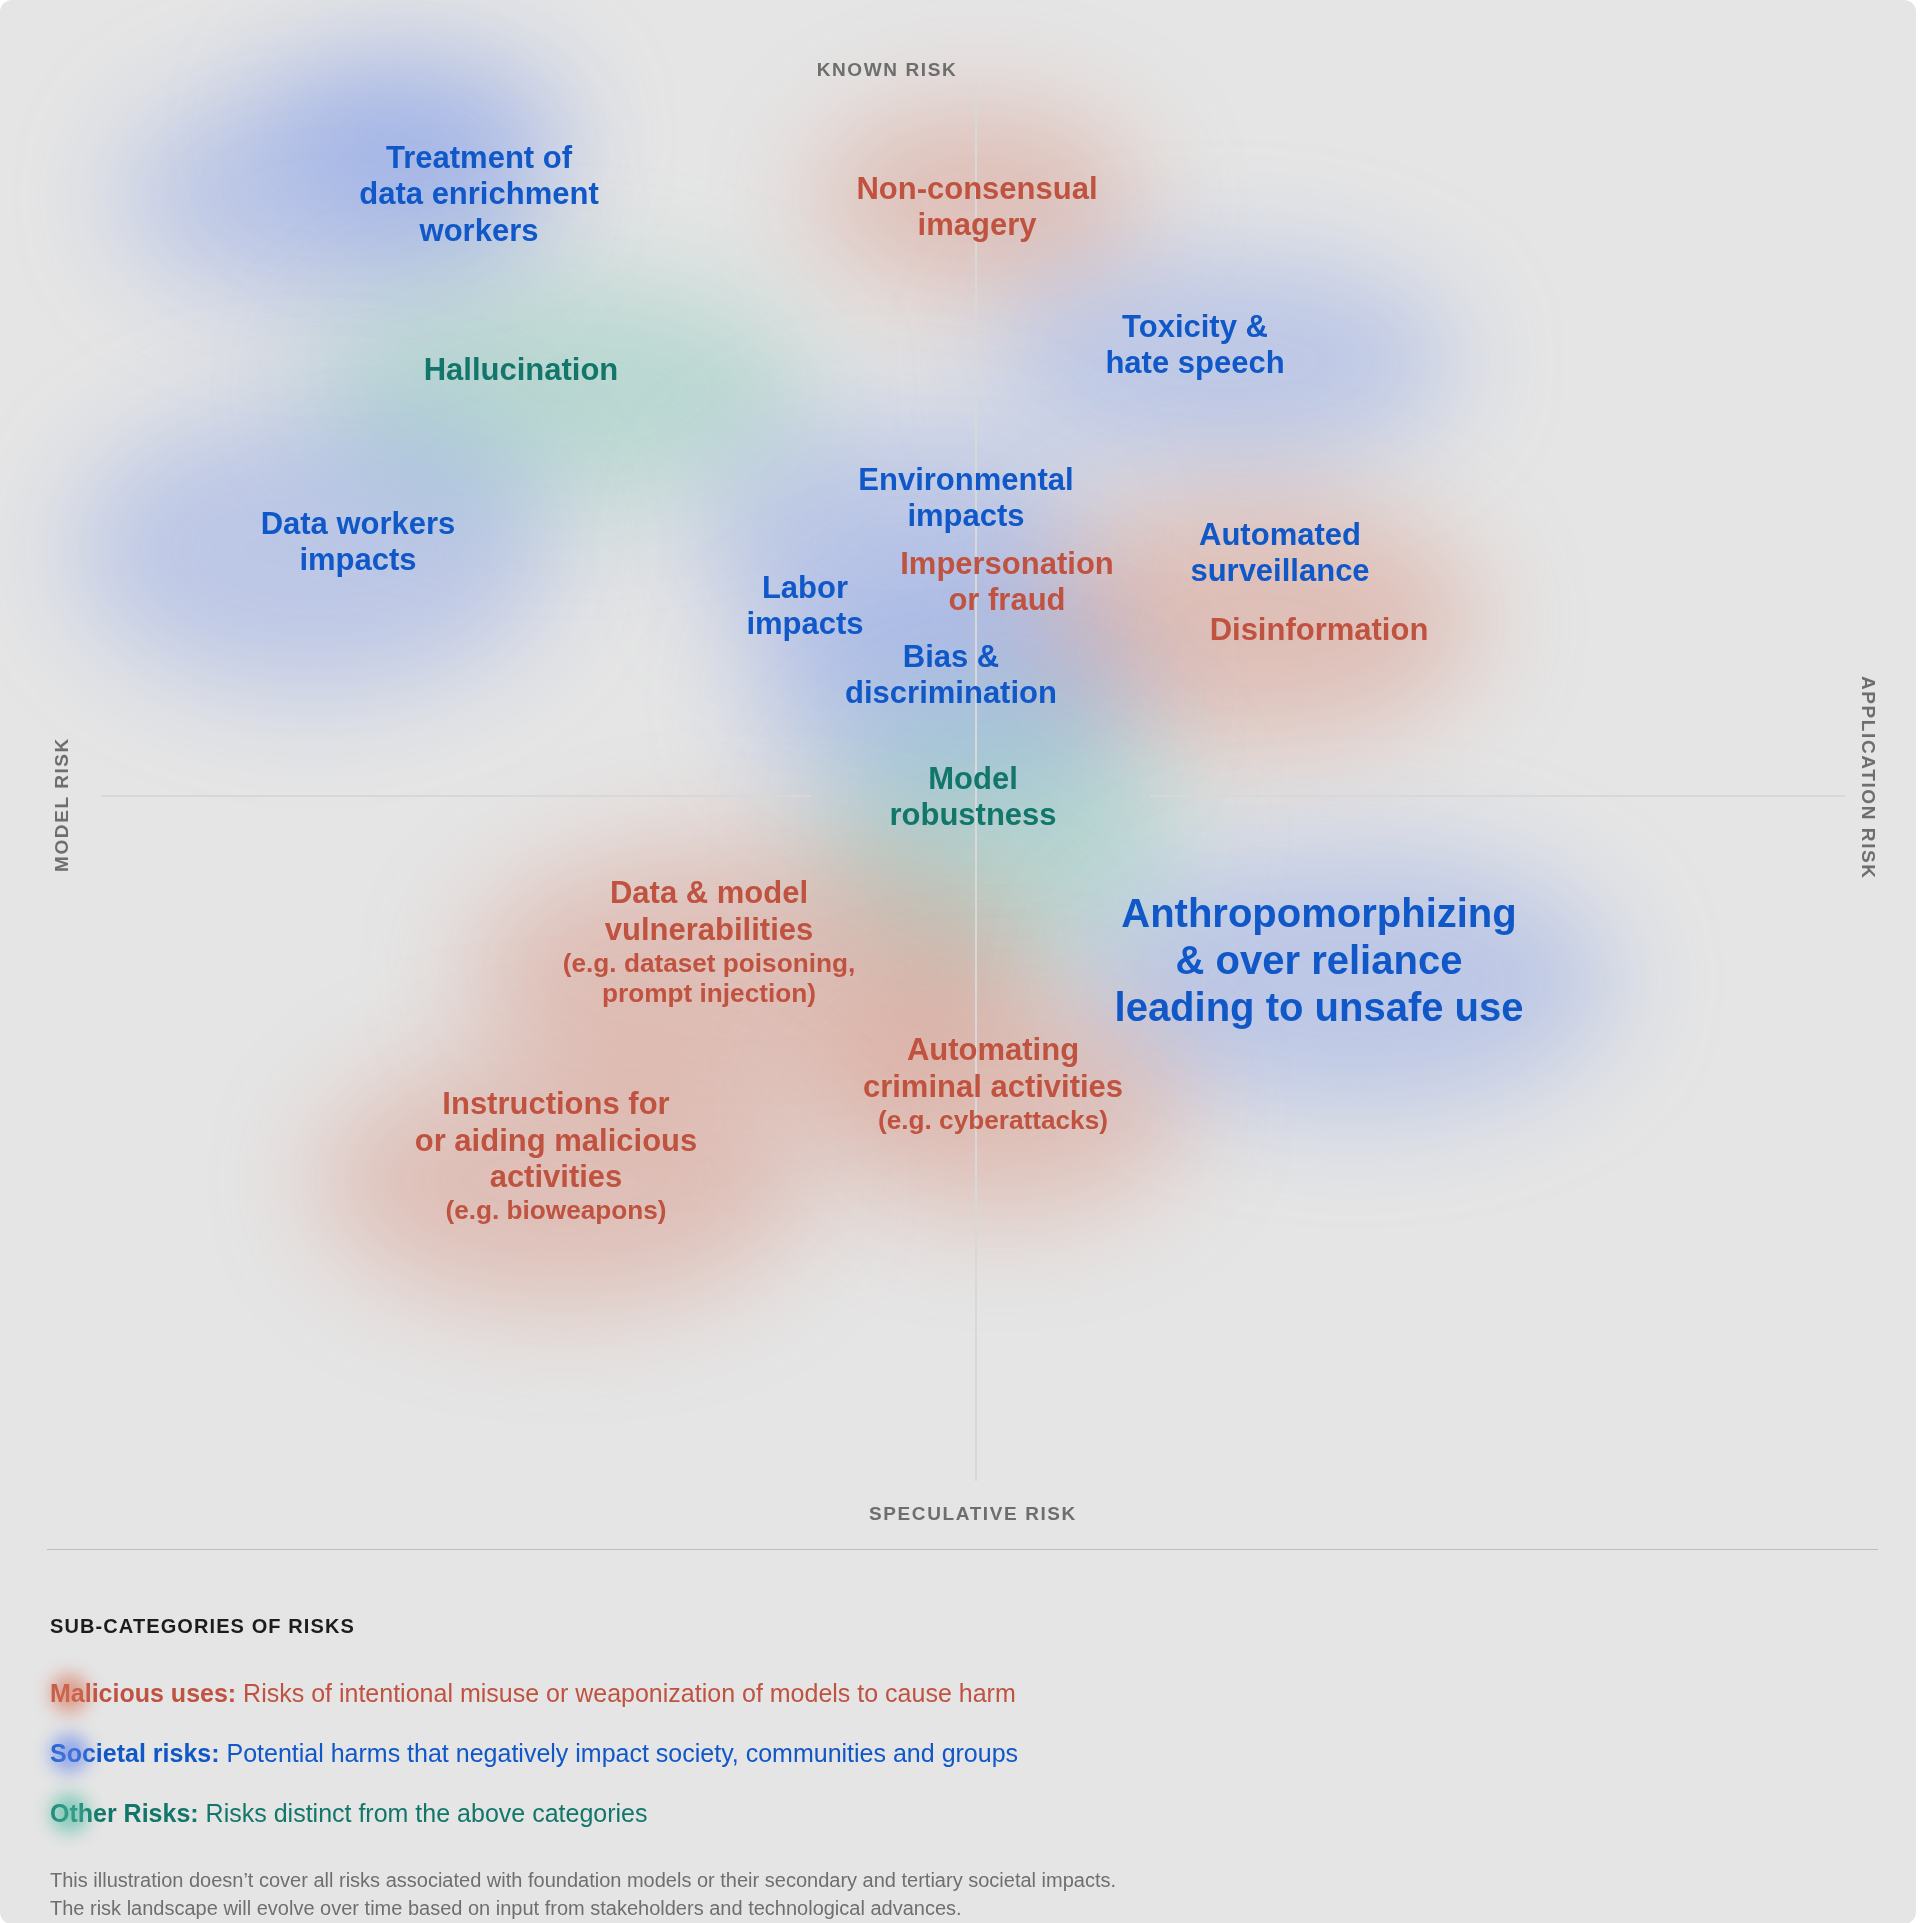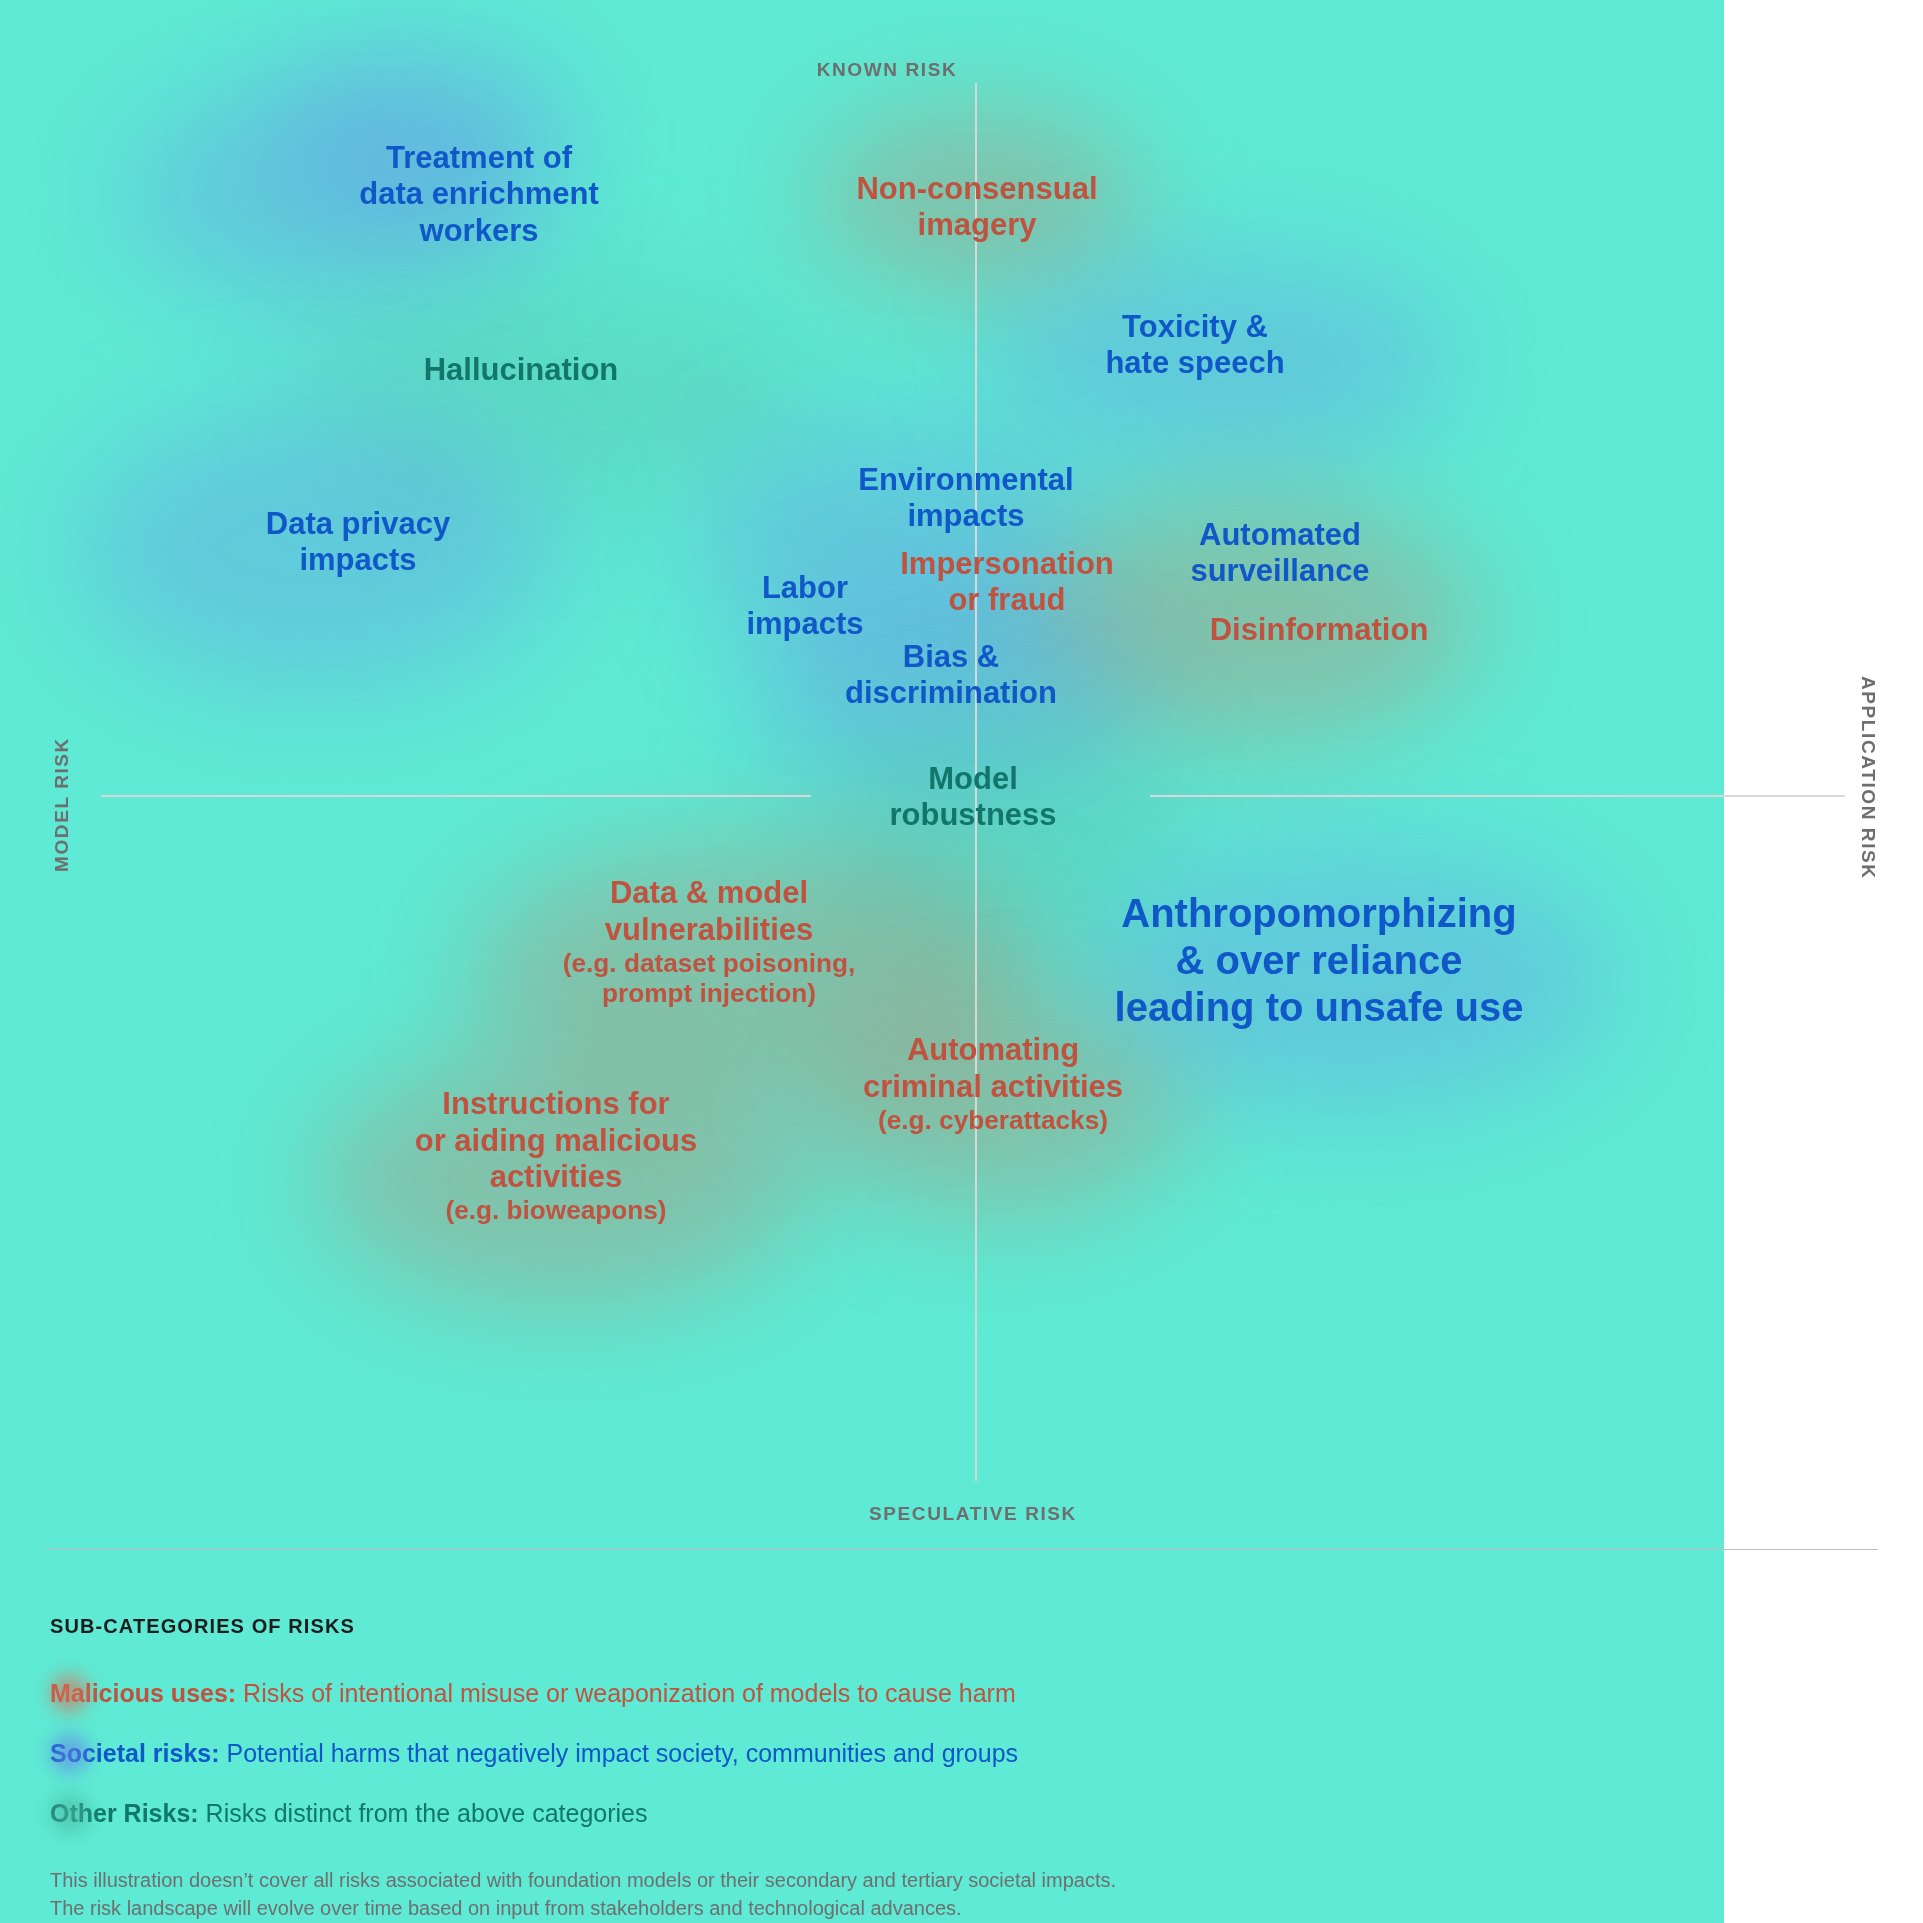--- a/index.html
+++ b/index.html
@@ -11,23 +11,24 @@
   body {
     width: 1924px;
     height: 1924px;
     font-family: "Liberation Sans", sans-serif;
     color: #333;
     overflow: hidden;
   }
 
   #canvas {
     position: relative;
-    width: 1724px;
+    width: 1916px;
     height: 1924px;
-    background: #5eead4;
+    background: #e5e5e5;
+    border-radius: 12px;
   }
 
   
   #plot {
     position: absolute;
     left: 0;
     top: 0;
     width: 1924px;
     height: 1541px;
     overflow: hidden;
@@ -202,21 +203,21 @@
 workers</div>
 
     <div class="risk malicious" style="left:977px; top:207px; font-size:31px;">Non-consensual
 imagery</div>
 
     <div class="risk other" style="left:521px; top:370px; font-size:31px;">Hallucination</div>
 
     <div class="risk societal" style="left:1195px; top:345px; font-size:31px;">Toxicity &amp;
 hate speech</div>
 
-    <div class="risk societal" style="left:358px; top:542px; font-size:31px;">Data privacy
+    <div class="risk societal" style="left:358px; top:542px; font-size:31px;">Data workers
 impacts</div>
 
     <div class="risk societal" style="left:966px; top:498px; font-size:31px;">Environmental
 impacts</div>
 
     <div class="risk societal" style="left:1280px; top:553px; font-size:31px;">Automated
 surveillance</div>
 
     <div class="risk societal" style="left:805px; top:606px; font-size:31px;">Labor
 impacts</div>

